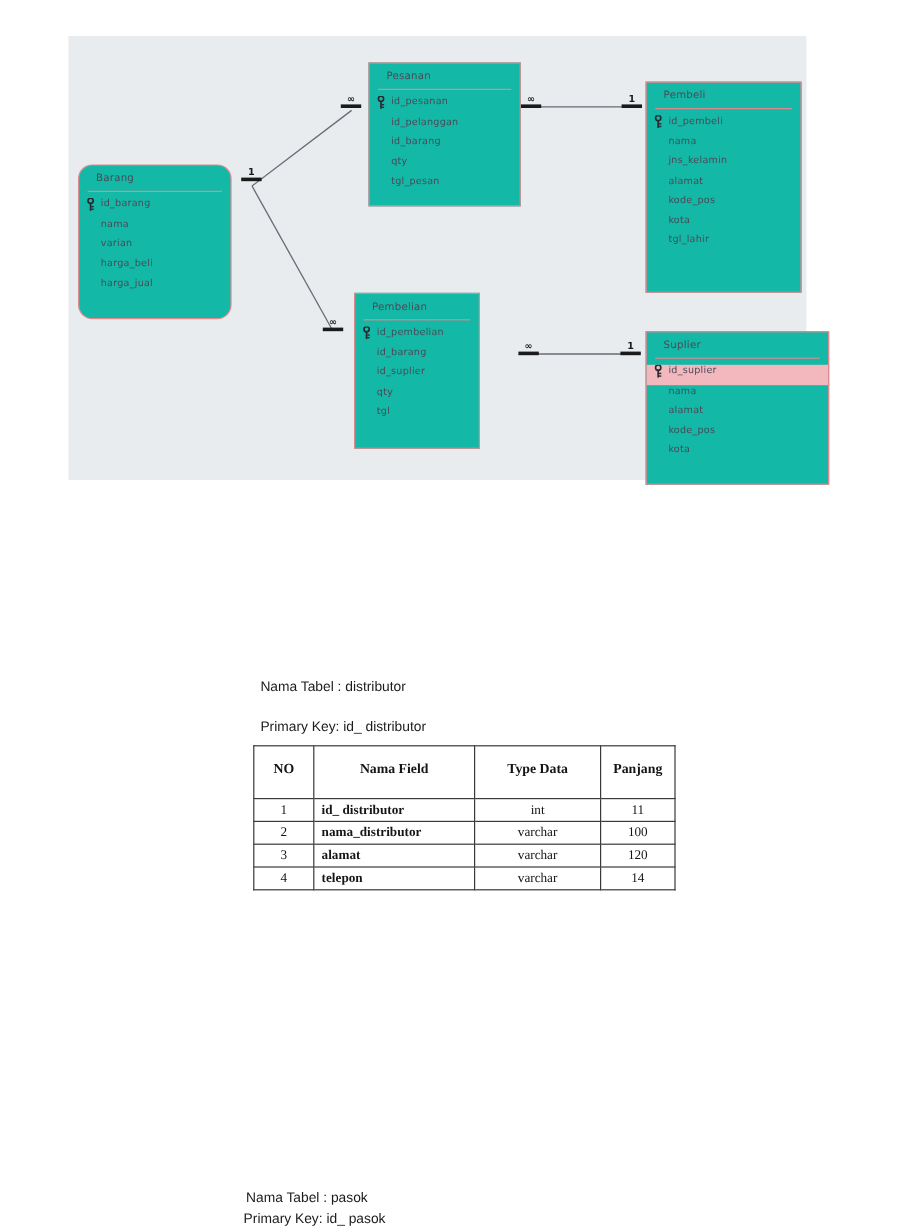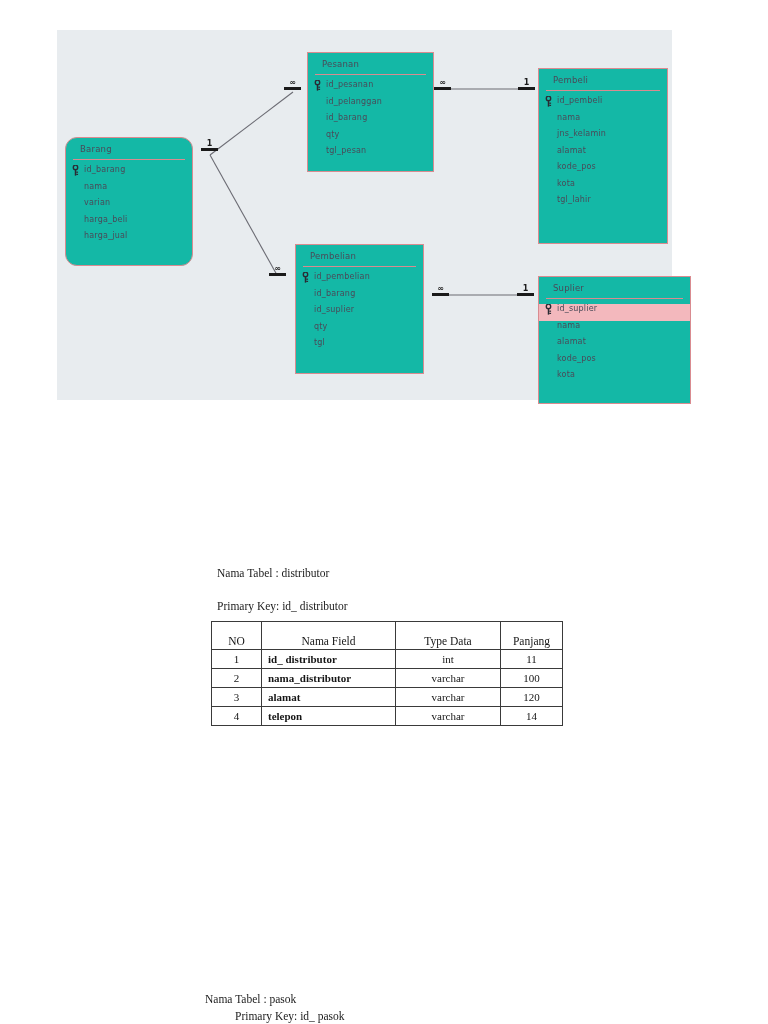--- a/index.html
+++ b/index.html
@@ -103,21 +103,21 @@
     display: block;
     height: 3px;
     background: #1a1a1a;
     width: 17px;
     margin-top: 1px;
   }
 
   
   .doc-caption {
     position: absolute;
-    font-family: Liberation Serif, serif;
+    font-family: Liberation Sans, sans-serif;
     font-size: 11.5px;
     color: #1b1b1b;
     line-height: 14.5px;
     white-space: pre;
   }
 
   
   #spec-table {
     position: absolute;
     left: 211px;
@@ -132,24 +132,24 @@
   #spec-table td, #spec-table th {
     border: 1px solid #3a3a3a;
     padding: 0;
     height: 18px;
     text-align: center;
     vertical-align: middle;
     font-weight: normal;
   }
   #spec-table thead th {
     height: 25px;
-    font-weight: normal;
+    font-weight: bold;
     font-size: 11.5px;
     vertical-align: bottom;
-    padding-bottom: 2px;
+    padding-bottom: 18px;
   }
   #spec-table td.field-cell {
     text-align: left;
     padding-left: 6px;
     font-weight: bold;
   }
   .col-no { width: 50px; }
   .col-field { width: 134px; }
   .col-type { width: 105px; }
   .col-len { width: 62px; }
@@ -294,21 +294,21 @@
           <div class="erd-field">
             <span class="key-spacer"></span>
             <span>kota</span>
           </div>
           <div class="erd-field">
             <span class="key-spacer"></span>
             <span>tgl_lahir</span>
           </div>
         </div>
       </div>
-      <div class="erd-table" style="left: 238px; top: 202px; width: 129px; height: 130px;">
+      <div class="erd-table" style="left: 238px; top: 202px; width: 105px; height: 130px;">
         <div class="erd-title">Pembelian</div>
         <div class="erd-rule"></div>
         <div class="erd-fields">
           <div class="erd-field">
             <svg class="key-icon" viewBox="0 0 9 12">
               <circle cx="4.5" cy="2.6" r="2.4" fill="none" stroke="#2a2a33" stroke-width="1.5"></circle>
               <rect x="3.7" y="4.4" width="1.6" height="7.2" fill="#2a2a33"></rect>
               <rect x="5.3" y="7.2" width="2.0" height="1.3" fill="#2a2a33"></rect>
               <rect x="5.3" y="9.6" width="2.0" height="1.3" fill="#2a2a33"></rect>
             </svg>
@@ -406,13 +406,13 @@
       <tr>
         <td>4</td>
         <td class="field-cell">telepon</td>
         <td>varchar</td>
         <td>14</td>
       </tr>
     </tbody>
 </table>
 
 <div class="doc-caption" style="left:205px; top:992px;">Nama Tabel : pasok</div>
-<div class="doc-caption" style="left:235px; top:1009px;">Primary Key: id_ pasok</div>
+<div class="doc-caption" style="left:203px; top:1009px;">Primary Key: id_ pasok</div>
 
 </body></html>

